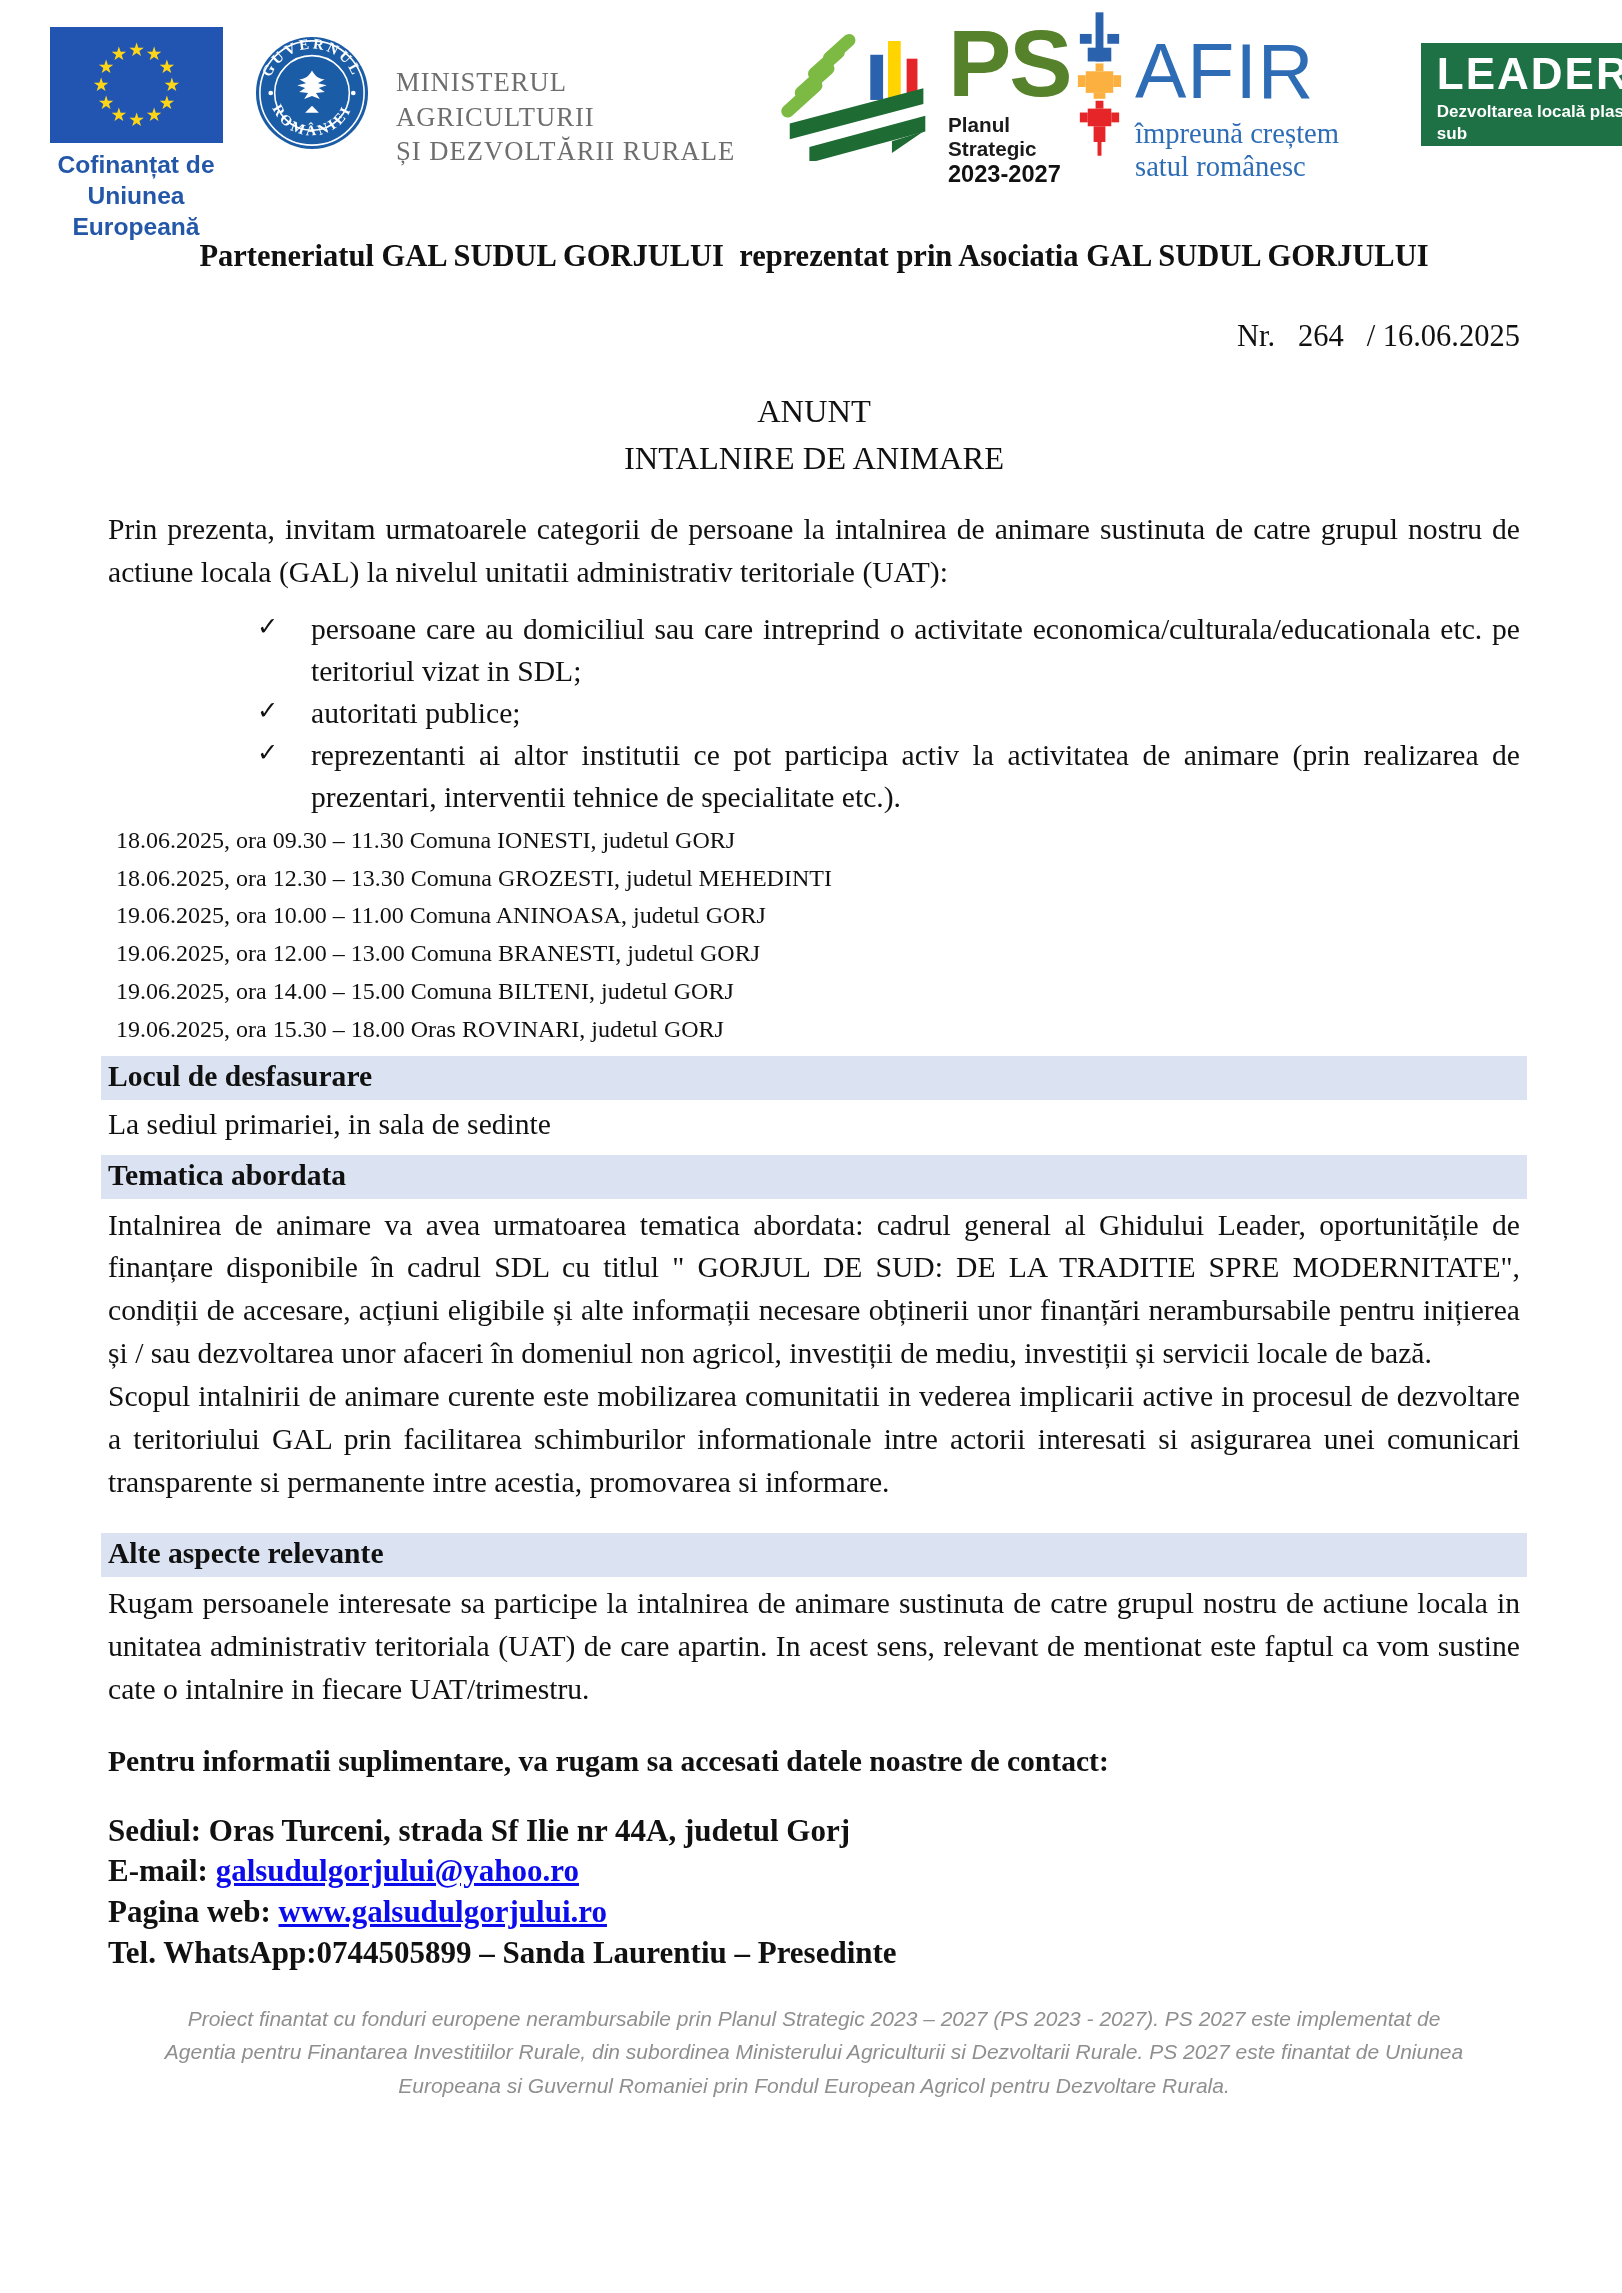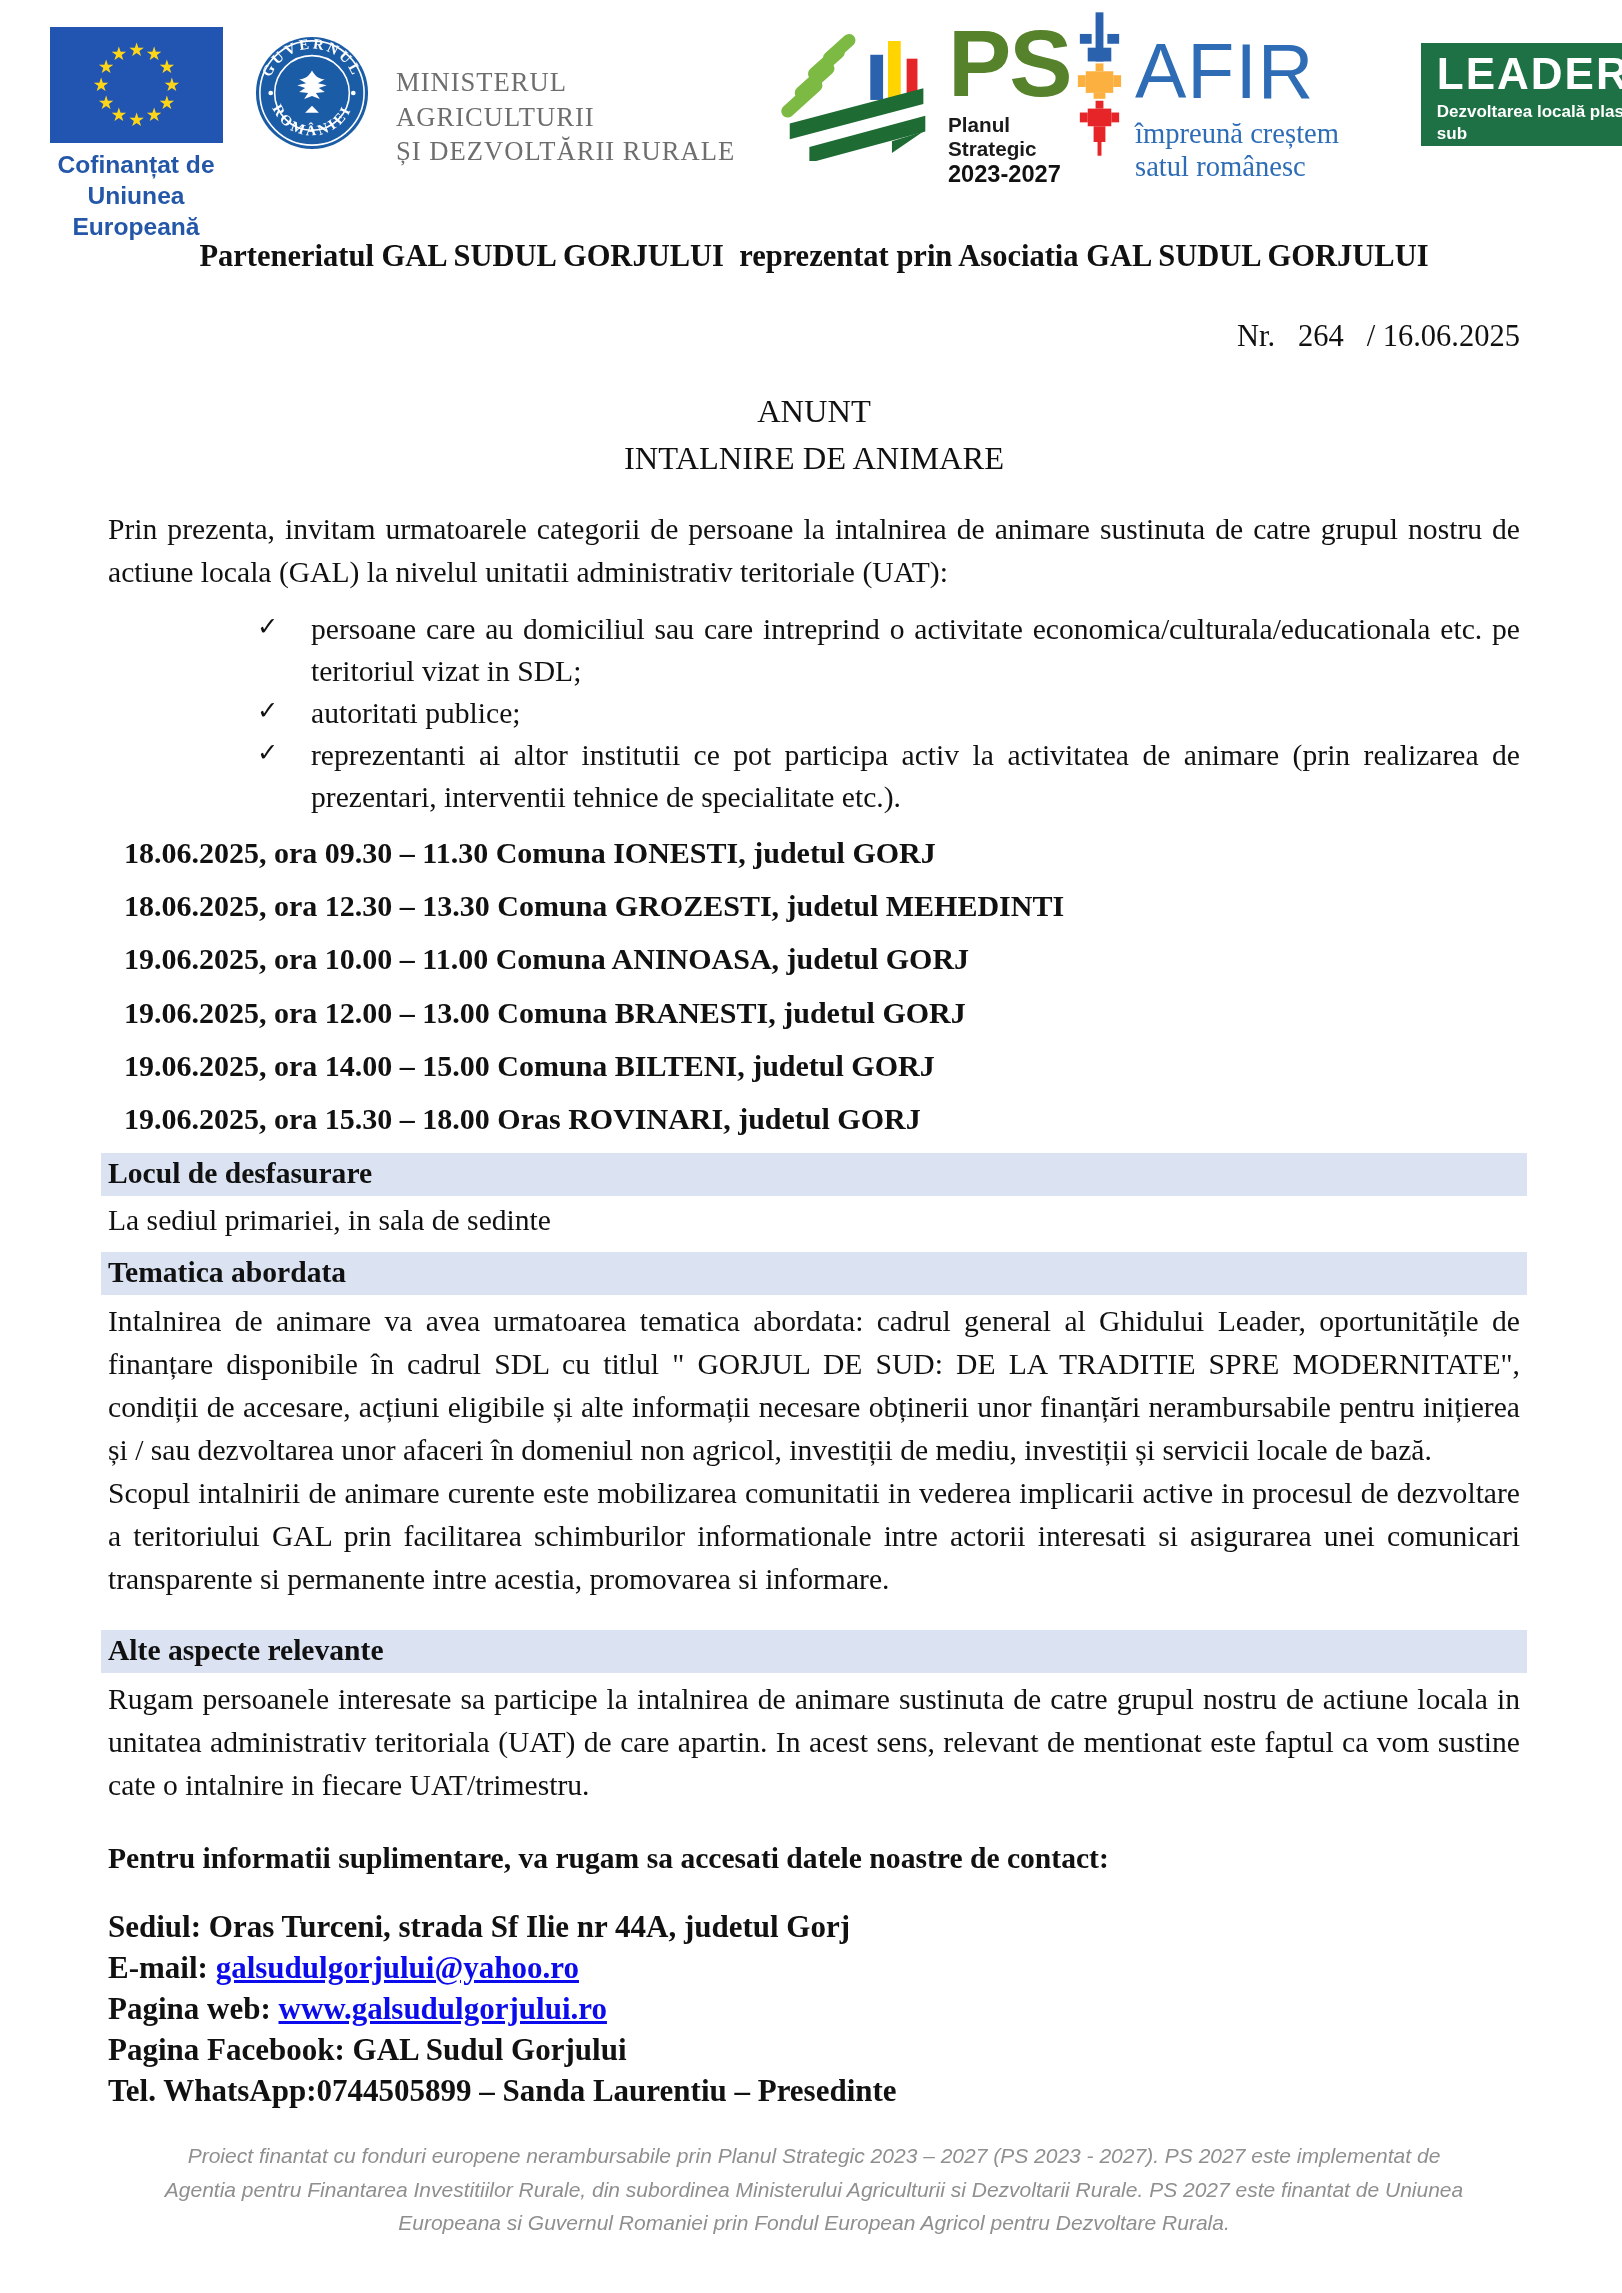--- a/index.html
+++ b/index.html
@@ -50,21 +50,21 @@
   .intro{margin-top:31.5px;}
   .bullets{list-style:none;margin:13.8px 0 0 0;padding:0;}
   .bullets li{position:relative;padding-left:99px;margin-left:104px;
               font-size:29.6px;line-height:1.42;text-align:justify;}
   .chk{position:absolute;left:45px;top:0;font-family:"DejaVu Sans",sans-serif;font-size:25.6px;}
   .bar{margin:19.7px -6.9px 0 -6.9px;padding:3px 6.9px 4.9px 6.9px;background:#dbe3f2;
        font-weight:bold;font-size:29.6px;line-height:1.2;}
   .bar.tight{margin-top:12px;}
   .bar.mt{margin-top:29.6px;}
   .meetings{margin-top:6.9px;}
-  .meetings p{margin:16px;font-weight:bold;font-size:30px;line-height:1.24;}
+  .meetings p{margin:8px;font-weight:normal;font-size:24px;line-height:1.24;}
   .plainline{margin-top:4.9px;font-size:29.6px;line-height:1.3;}
   .theme-p{margin-top:4.9px;}
   .pentru{margin-top:29.6px;font-weight:bold;}
   .contact{margin-top:27.6px;}
   .contact p{margin:0;font-weight:bold;font-size:31px;line-height:1.32;}
   .lnk{color:#0b0beb;text-decoration:underline;font-weight:bold;cursor:pointer;}
   .footer{margin:27.6px auto 0 auto;max-width:1310px;text-align:center;
           font-family:"Liberation Sans","DejaVu Sans",sans-serif;
           font-style:italic;color:#8f8f8f;font-size:21px;line-height:1.6;}
 </style>
@@ -229,21 +229,20 @@
 
     <div class="bar mt">Alte aspecte relevante</div>
     <p class="body jst theme-p">Rugam persoanele interesate sa participe la intalnirea de animare sustinuta de catre grupul nostru de actiune locala in unitatea administrativ teritoriala (UAT) de care apartin. In acest sens, relevant de mentionat este faptul ca vom sustine cate o intalnire in fiecare UAT/trimestru.</p>
 
     <p class="body pentru">Pentru informatii suplimentare, va rugam sa accesati datele noastre de contact:</p>
 
     <div class="contact">
       <p>Sediul: Oras Turceni, strada Sf Ilie nr 44A, judetul Gorj</p>
       <p><span>E-mail: </span><a class="lnk">galsudulgorjului@yahoo.ro</a></p>
       <p><span>Pagina web: </span><a class="lnk">www.galsudulgorjului.ro</a></p>
-      <p>Pagina Facebook: GAL Sudul Gorjului</p>
       <p>Tel. WhatsApp:0744505899 – Sanda Laurentiu – Presedinte</p>
     </div>
 
     <p class="footer">Proiect finantat cu fonduri europene nerambursabile prin Planul Strategic 2023 – 2027 (PS 2023 - 2027). PS 2027 este implementat de Agentia pentru Finantarea Investitiilor Rurale, din subordinea Ministerului Agriculturii si Dezvoltarii Rurale. PS 2027 este finantat de Uniunea Europeana si Guvernul Romaniei prin Fondul European Agricol pentru Dezvoltare Rurala.</p>
 
   </main>
 </div>
 
 
 </body></html>

